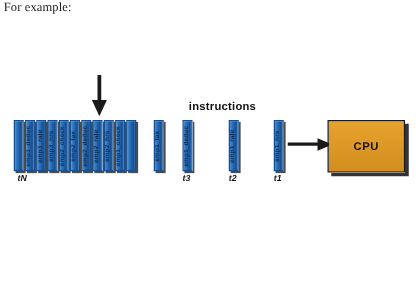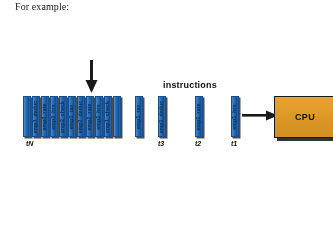--- a/index.html
+++ b/index.html
@@ -3,21 +3,21 @@
 <meta charset="utf-8">
 <style>
   html,body{margin:0;padding:0;}
   body{
     width:333px;height:154px;
     background:#ffffff;
     font-family:"Liberation Sans", sans-serif;
     overflow:hidden;
     position:relative;
   }
-  #stage{position:absolute;left:12px;top:0;width:291px;height:154px;}
+  #stage{position:absolute;left:0;top:0;width:291px;height:154px;}
 
   
   .caption{
     position:absolute;left:3px;top:1px;
     font-family:"Liberation Serif", serif;
     font-size:10px;
     color:#1a1a1a;
     white-space:nowrap;
     letter-spacing:.1px;
   }

